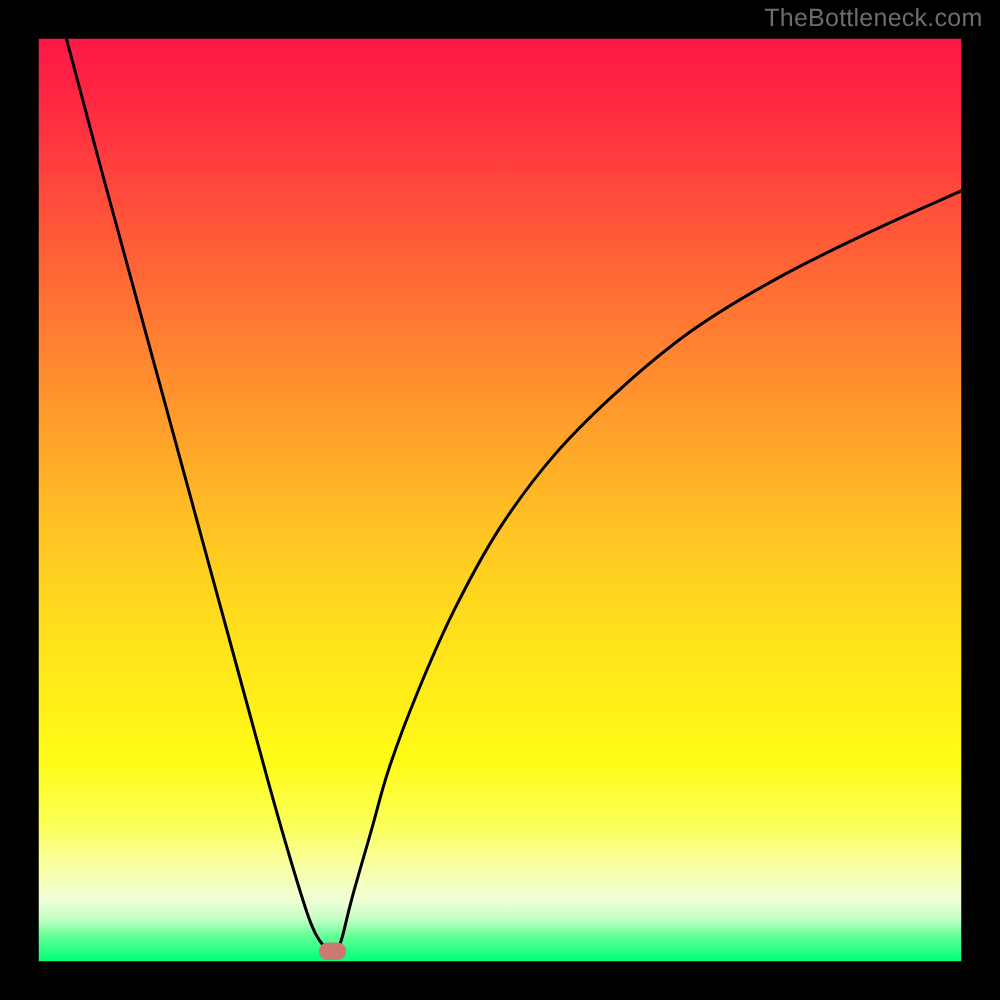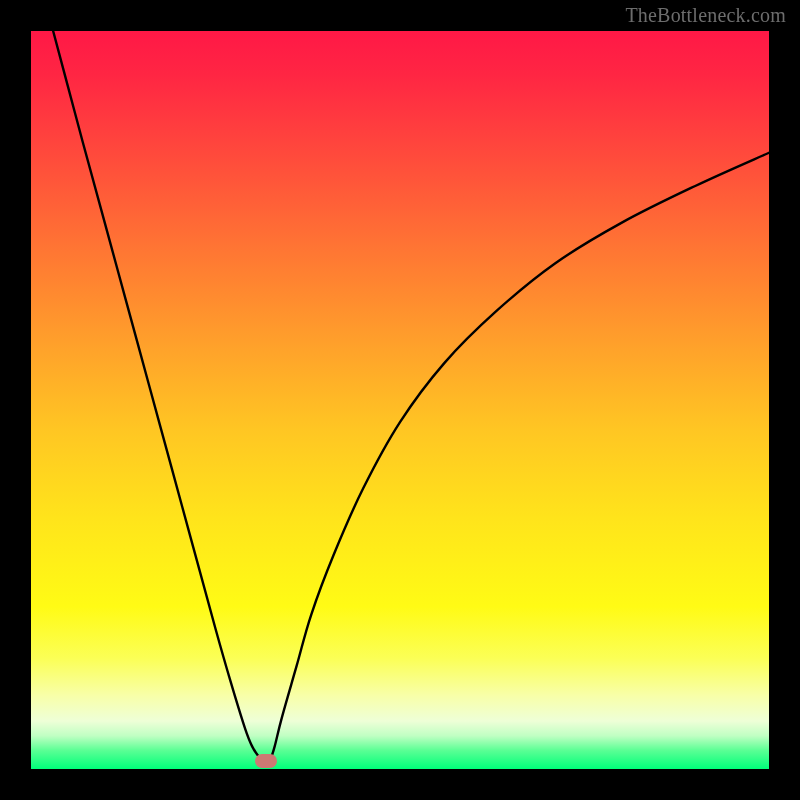--- a/index.html
+++ b/index.html
@@ -41,21 +41,20 @@
     );
   }
   .watermark {
     position: absolute;
     top: 4px;
     right: 14px;
     color: #6d6d6d;
     font-size: 20px;
     font-weight: 500;
     letter-spacing: 0.2px;
-    font-family: Liberation Serif, serif;
   }
   svg.curve {
     position: absolute;
     left: 0;
     top: 0;
   }
   .marker {
     position: absolute;
     width: 22px;
     height: 14px;

